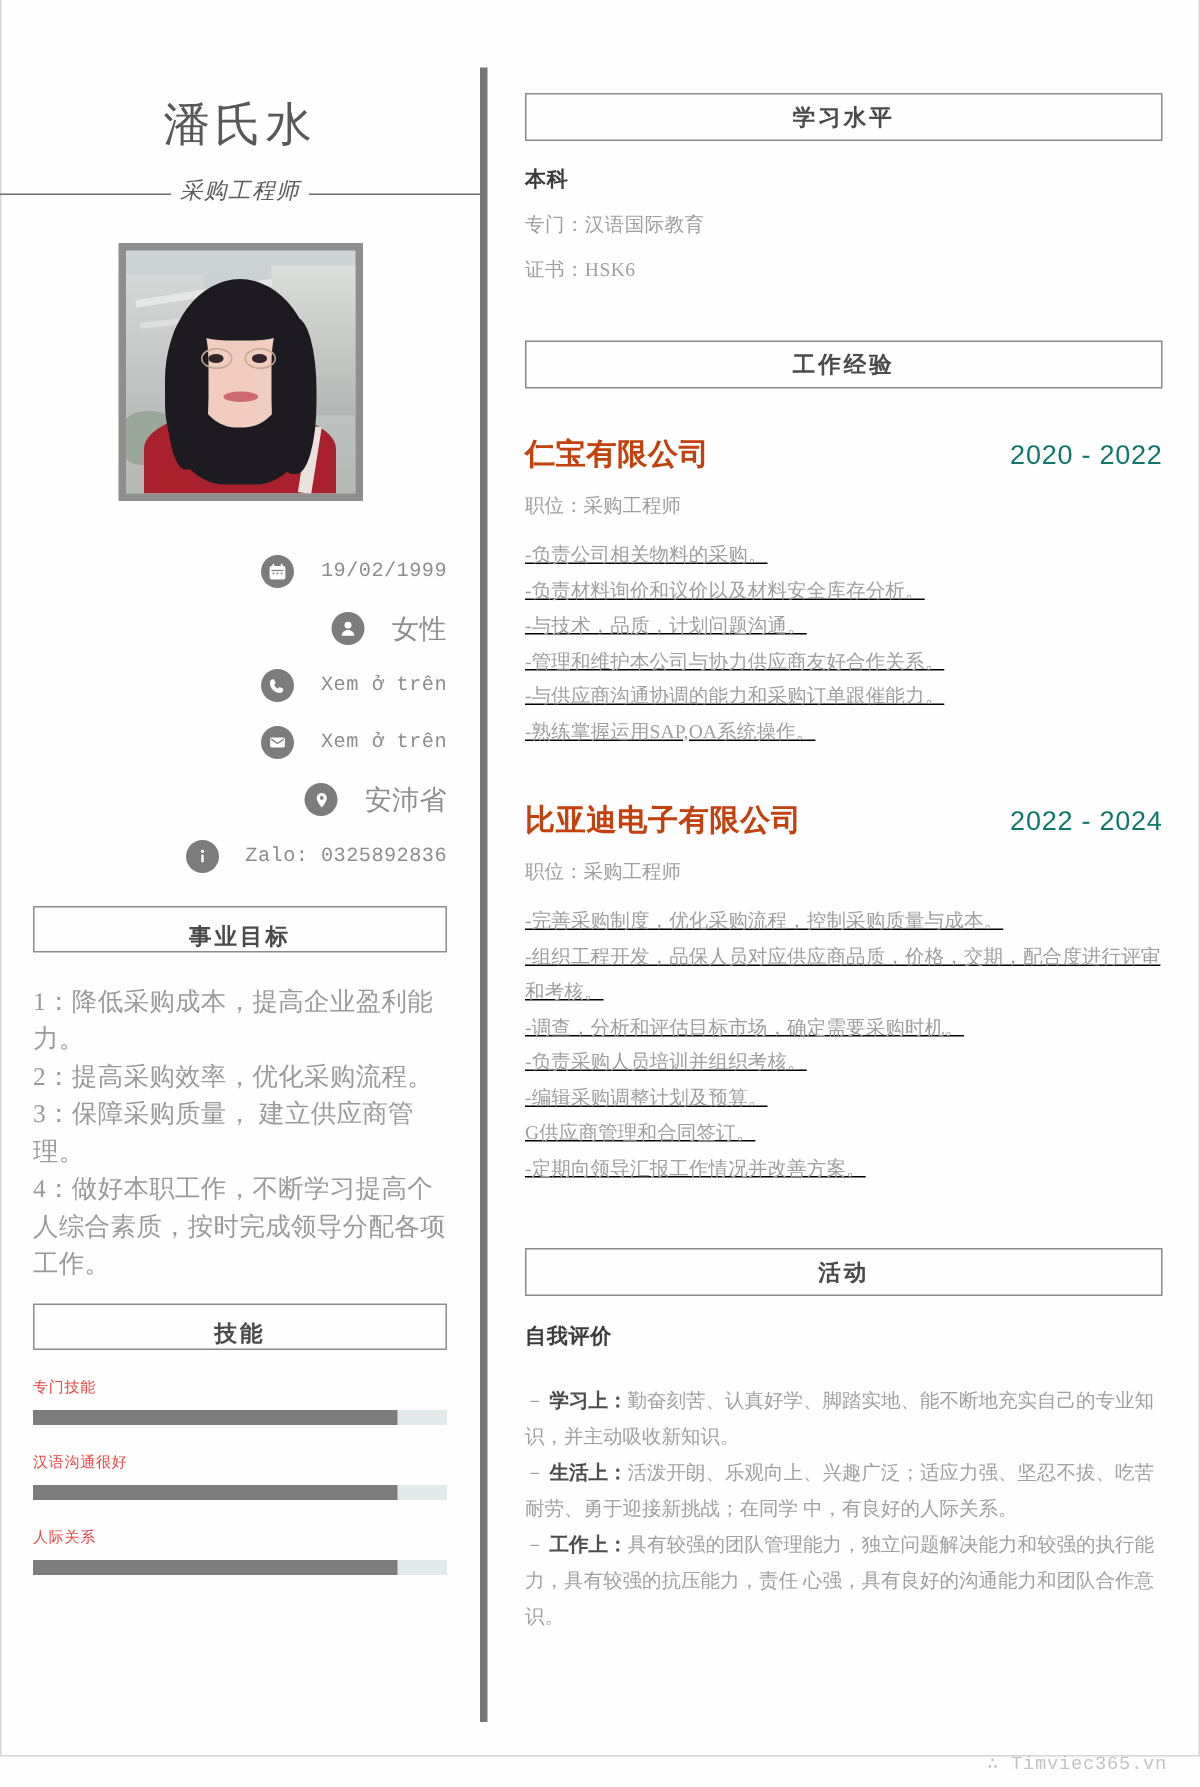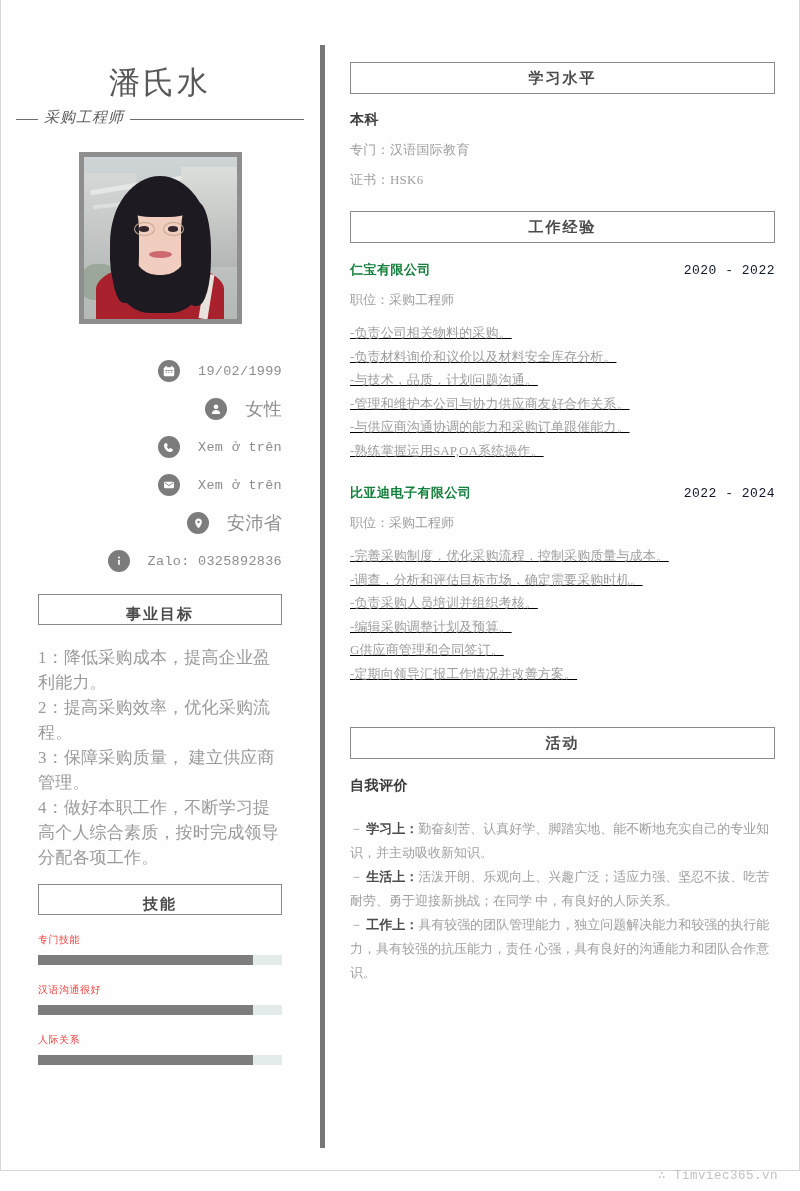--- a/index.html
+++ b/index.html
@@ -29,35 +29,36 @@
     left: 320px; top: 45px;
     width: 5px; height: 1103px;
     background: #767676;
   }
 
   
   #left-col {
     position: absolute;
     left: 0; top: 0;
     width: 320px; height: 1171px;
-    padding: 0 38px;
+    padding: 0 22px;
   }
   .name {
     margin-top: 62px;
     text-align: center;
     font-size: 31px;
     color: #585858;
     letter-spacing: 3px;
     font-weight: 400;
     font-family: "Liberation Serif", "DejaVu Serif", serif;
   }
   .title-rule {
     position: relative;
-    margin-top: 4px;
+    margin-top: 14px;
     height: 22px;
+    text-align: center;
   }
   .title-rule::before {
     content: "";
     position: absolute;
     left: -22px; right: -22px; top: 50%;
     height: 1px;
     background: #6d6d6d;
   }
   .title-rule span {
     position: relative;
@@ -225,29 +226,30 @@
     color: #9e9e9e;
     letter-spacing: 0.3px;
   }
   .job-head {
     display: flex;
     justify-content: space-between;
     align-items: baseline;
     margin-top: 18px;
   }
   .job-co {
-    font-size: 13px;
+    font-size: 20px;
     font-weight: bold;
-    color: #15803d;
+    color: #c2410c;
     letter-spacing: 0.5px;
+    margin-top: 12px;
   }
   .job-dates {
-    font-size: 13px;
-    color: #0f172a;
-    font-family: Liberation Mono, monospace;
+    font-size: 18px;
+    color: #0f766e;
+    font-family: Liberation Sans, sans-serif;
     letter-spacing: 0.5px;
   }
   .job-pos {
     margin-top: 12px;
     font-size: 13px;
     color: #9e9e9e;
   }
   .job-bullets { margin-top: 12px; text-decoration: underline; }
   .job-bullet {
     font-size: 13px;
@@ -426,21 +428,21 @@
 
   <div id="right-col">
 
     <div class="r-sec-box" style="margin-top:62px">
       <span>学习水平</span>
     </div>
     <div class="edu-deg">本科</div>
     <div class="edu-line">专门：汉语国际教育</div>
     <div class="edu-line">证书：HSK6</div>
 
-    <div class="r-sec-box" style="margin-top:22px">
+    <div class="r-sec-box" style="margin-top:38px">
       <span>工作经验</span>
     </div>
 
     <div>
       <div class="job-head">
         <span class="job-co">仁宝有限公司</span>
         <span class="job-dates">2020 - 2022</span>
       </div>
       <div class="job-pos">职位：采购工程师</div>
       <div class="job-bullets">
@@ -454,20 +456,21 @@
     </div>
 
     <div>
       <div class="job-head" style="margin-top:22px">
         <span class="job-co">比亚迪电子有限公司</span>
         <span class="job-dates">2022 - 2024</span>
       </div>
       <div class="job-pos">职位：采购工程师</div>
       <div class="job-bullets">
         <div class="job-bullet">-完善采购制度，优化采购流程，控制采购质量与成本。</div>
+        <div class="job-bullet">-组织工程开发，品保人员对应供应商品质，价格，交期，配合度进行评审和考核。</div>
         <div class="job-bullet">-调查，分析和评估目标市场，确定需要采购时机。</div>
         <div class="job-bullet">-负责采购人员培训并组织考核。</div>
         <div class="job-bullet">-编辑采购调整计划及预算。</div>
         <div class="job-bullet">G供应商管理和合同签订。</div>
         <div class="job-bullet">-定期向领导汇报工作情况并改善方案。</div>
       </div>
     </div>
 
     <div class="r-sec-box" style="margin-top:42px">
       <span>活动</span>

